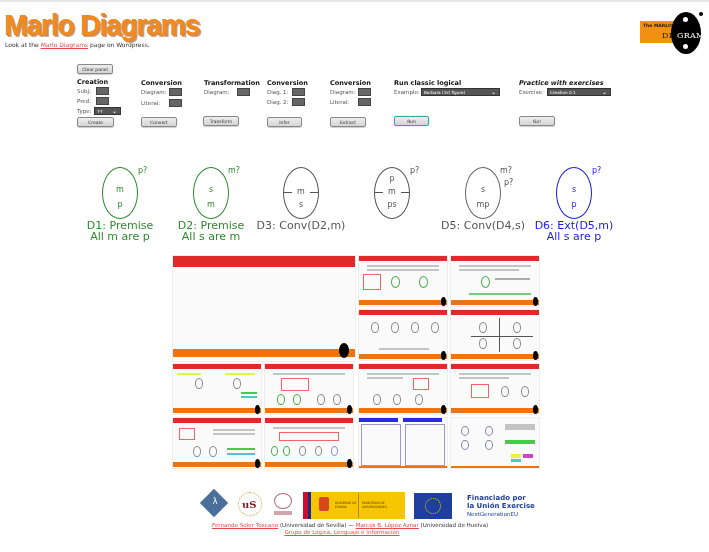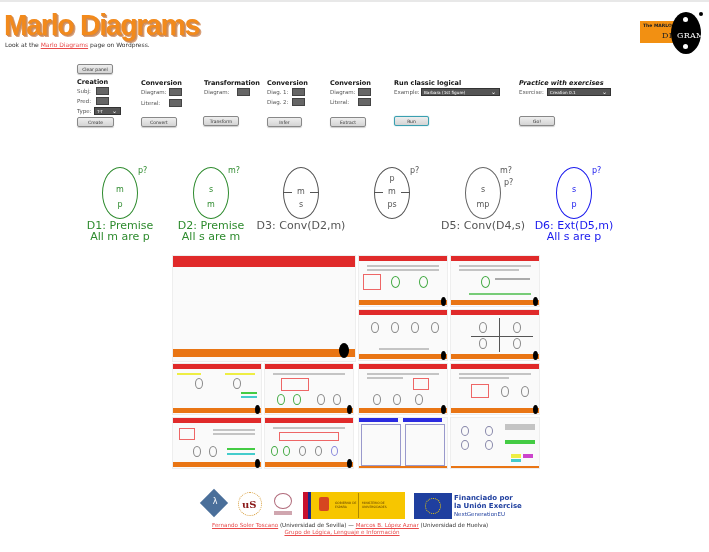--- a/index.html
+++ b/index.html
@@ -351,21 +351,21 @@
   <div style="position:absolute; left:78px; top:20px; width:18px; height:4px; background:#b06a7a; opacity:0.6;"></div>
   <div style="position:absolute; left:107px; top:1px; width:102px; height:27px; background:#f7c600;"></div>
   <div style="position:absolute; left:107px; top:1px; width:5px; height:27px; background:#c8102e;"></div>
   <div style="position:absolute; left:112px; top:1px; width:3px; height:27px; background:#1a2a8c;"></div>
   <div style="position:absolute; left:123px; top:6px; width:10px; height:14px; background:#c8102e; border-radius:2px; opacity:0.7;"></div>
   <div style="position:absolute; left:139px; top:10px; font-size:3px; color:#5a3a00; width:22px; line-height:4px;">GOBIERNO DE ESPAÑA</div>
   <div style="position:absolute; left:162px; top:2px; width:0.5px; height:25px; background:#b08a00;"></div>
   <div style="position:absolute; left:166px; top:10px; font-size:3px; color:#5a3a00; width:38px; line-height:4px;">MINISTERIO DE UNIVERSIDADES</div>
   <div style="position:absolute; left:218px; top:2px; width:38px; height:26px; background:#1f3f9f;"></div>
   <div style="position:absolute; left:229px; top:7px; width:16px; height:16px; border-radius:50%; border:1.2px dotted #f7d200;"></div>
-  <div style="position:absolute; left:258px; top:3px; font-size:7px; font-weight:bold; color:#1f3f9f; line-height:8px; white-space:nowrap;">
+  <div style="position:absolute; left:271px; top:3px; font-size:7px; font-weight:bold; color:#1f3f9f; line-height:8px; white-space:nowrap;">
     <div>Financiado por</div>
     <div>la Unión Exercise</div>
     <div style="font-weight:normal; font-size:5.5px;">NextGenerationEU</div>
   </div>
 </div>
 
 <div class="credits">
   <a>Fernando Soler Toscano</a><span> (Universidad de Sevilla) — </span><a>Marcos B. López Aznar</a><span> (Universidad de Huelva)</span>
   <span class="line2"><a>Grupo de Lógica, Lenguaje e Información</a></span>
 </div>

